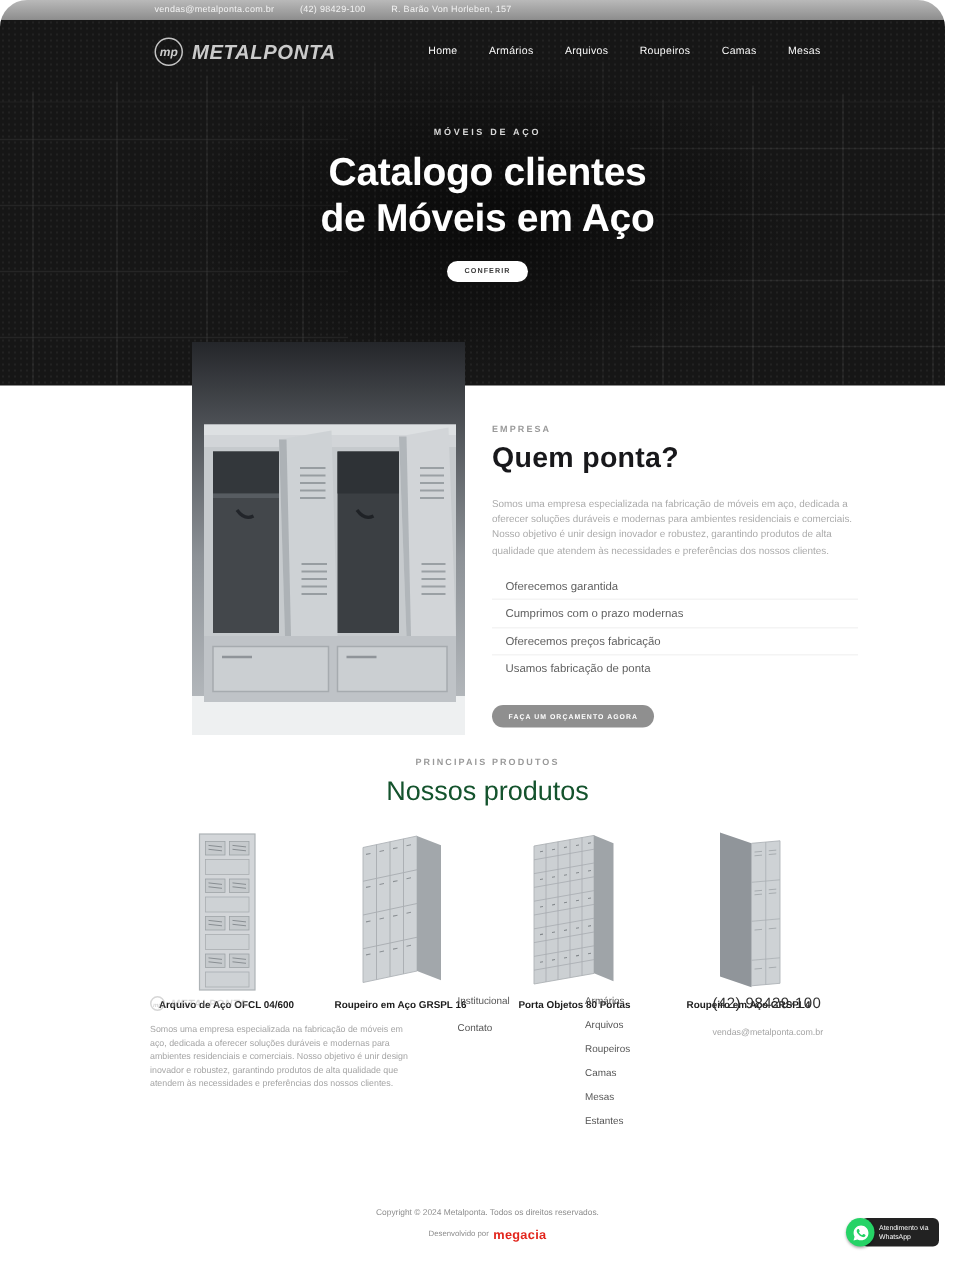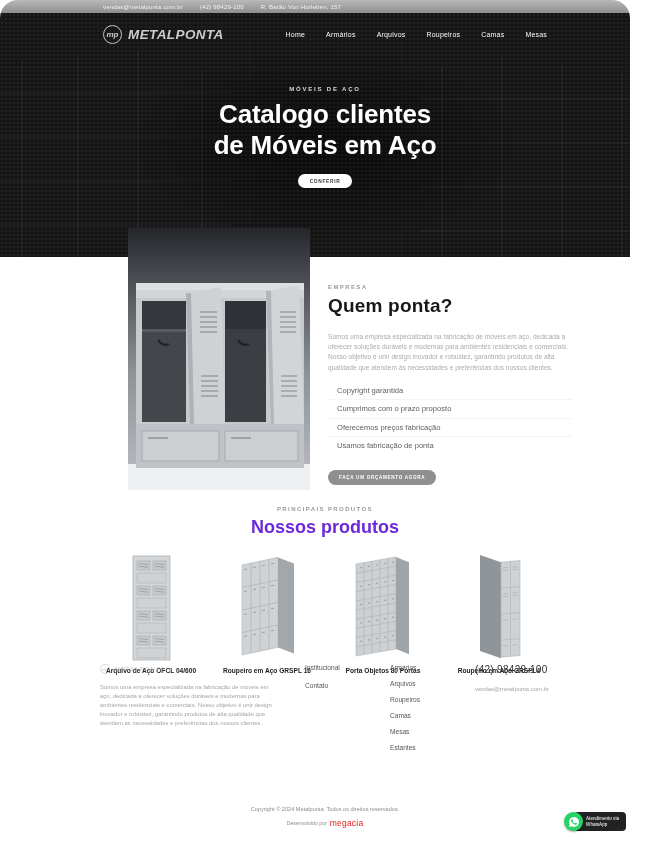--- a/index.html
+++ b/index.html
@@ -46,21 +46,21 @@
   .about-title{margin-top:5px;font-size:19px;font-weight:800;color:#18181b;letter-spacing:.2px;}
   .about-para{margin-top:15px;font-size:6.6px;line-height:10.2px;color:#ababab;}
   .checklist{margin-top:9px;}
   .check-item{padding:4.2px 0 4.2px 9px;font-size:7.6px;color:#606060;border-bottom:1px solid #f4f4f4;}
   .check-item:last-child{border-bottom:none;}
   .about-cta{display:inline-block;margin-top:16px;background:#8f8f8f;color:#fff;
     font-size:4.6px;font-weight:700;letter-spacing:.7px;padding:5px 11px;border-radius:9px;}
 
   
   .products{position:absolute;top:506px;left:0;width:650px;text-align:center;}
-  .products-title{margin-top:5px;font-size:18px;font-weight:700;color:#6d28d9;}
+  .products-title{margin-top:5px;font-size:18px;font-weight:400;color:#14532d;}
   .cards{margin-top:12px;display:flex;justify-content:center;gap:4px;}
   .card{width:112px;}
   .card-img{height:112px;display:flex;align-items:flex-end;justify-content:center;}
   .card-title{margin-top:5px;font-size:6.6px;font-weight:700;color:#1c1c1c;}
 
   
   .footer{position:absolute;top:664px;left:100px;width:460px;display:flex;}
   .f-col1{width:180px;}
   .f-col2{width:85px;margin-left:25px;}
   .f-col3{width:85px;}
@@ -73,21 +73,21 @@
   .f-link2{font-size:6.6px;color:#565656;margin-bottom:11px;}
   .f-link3{font-size:6.6px;color:#565656;margin-bottom:9px;}
   .f-phone{font-size:10px;color:#303030;letter-spacing:.3px;}
   .f-email{margin-top:11px;font-size:5.9px;color:#a5a5a5;}
 
   
   .copy{position:absolute;top:806px;width:650px;text-align:center;}
   .copy-line{font-size:5.6px;color:#8d8d8d;}
   .dev-line{margin-top:6px;display:flex;justify-content:center;align-items:center;gap:3px;
     font-size:5.2px;color:#8d8d8d;}
-  .megacia{color:#e2241b;font-weight:400;font-size:8.5px;letter-spacing:.2px;}
+  .megacia{color:#e2241b;font-weight:700;font-size:8.5px;letter-spacing:.2px;}
 
   
   .wa{position:absolute;right:4px;top:812px;display:flex;align-items:center;z-index:9;}
   .wa-circle{width:19px;height:19px;border-radius:50%;background:#25d366;
     display:flex;align-items:center;justify-content:center;z-index:2;
     box-shadow:0 1px 2px rgba(0,0,0,.35);flex:none;}
   .wa-label{background:#222;color:#fff;font-size:4.6px;line-height:6px;
     padding:3.5px 7px 3.5px 12px;border-radius:4px;margin-left:-9px;
     white-space:pre-line;text-align:left;z-index:1;}
 </style>
@@ -179,22 +179,22 @@
       <rect x="97" y="203" width="73" height="30" fill="#cbcfd2" stroke="#a6abaf" stroke-width="1"></rect>
       <path d="M20 210 h20 M103 210 h20" stroke="#8f9499" stroke-width="1.6"></path>
     </svg>
   </div>
 
   <div class="about">
     <div class="kicker">EMPRESA</div>
     <h2 class="about-title">Quem ponta?</h2>
     <p class="about-para">Somos uma empresa especializada na fabricação de móveis em aço, dedicada a oferecer soluções duráveis e modernas para ambientes residenciais e comerciais. Nosso objetivo é unir design inovador e robustez, garantindo produtos de alta qualidade que atendem às necessidades e preferências dos nossos clientes.</p>
     <div class="checklist">
-      <div class="check-item">Copyright garantida</div>
-      <div class="check-item">Cumprimos com o prazo proposto</div>
+      <div class="check-item">Oferecemos garantida</div>
+      <div class="check-item">Cumprimos com o prazo modernas</div>
       <div class="check-item">Oferecemos preços fabricação</div>
       <div class="check-item">Usamos fabricação de ponta</div>
     </div>
     <span class="about-cta clickable">FAÇA UM ORÇAMENTO AGORA</span>
   </div>
 
   <div class="products">
     <div class="kicker">PRINCIPAIS PRODUTOS</div>
     <h2 class="products-title">Nossos produtos</h2>
     <div class="cards">

